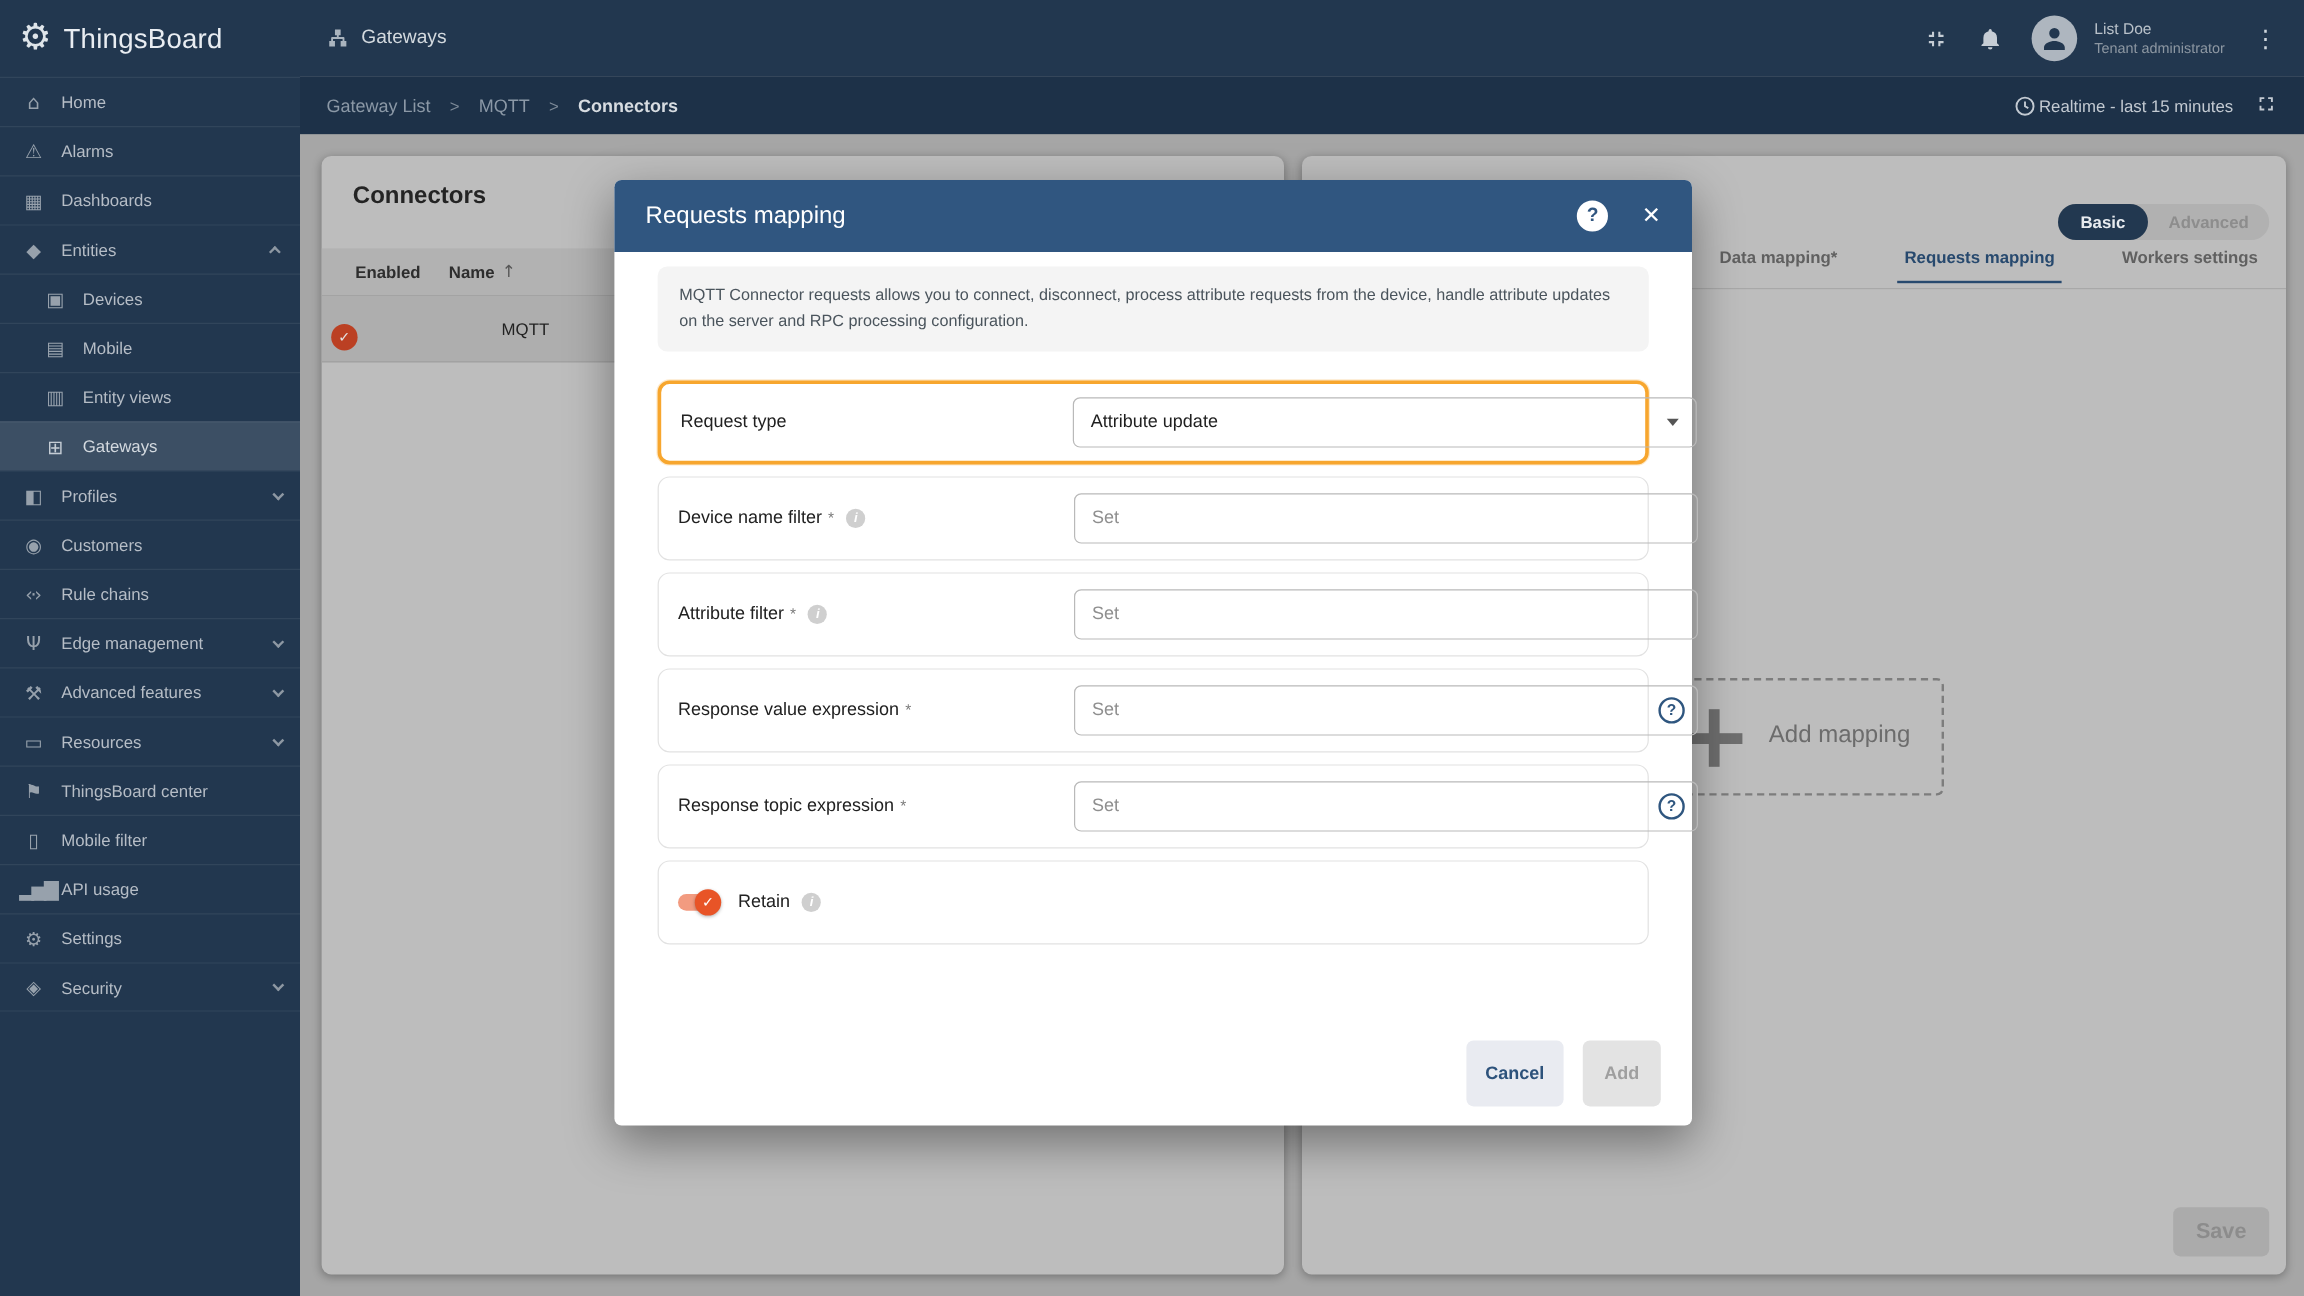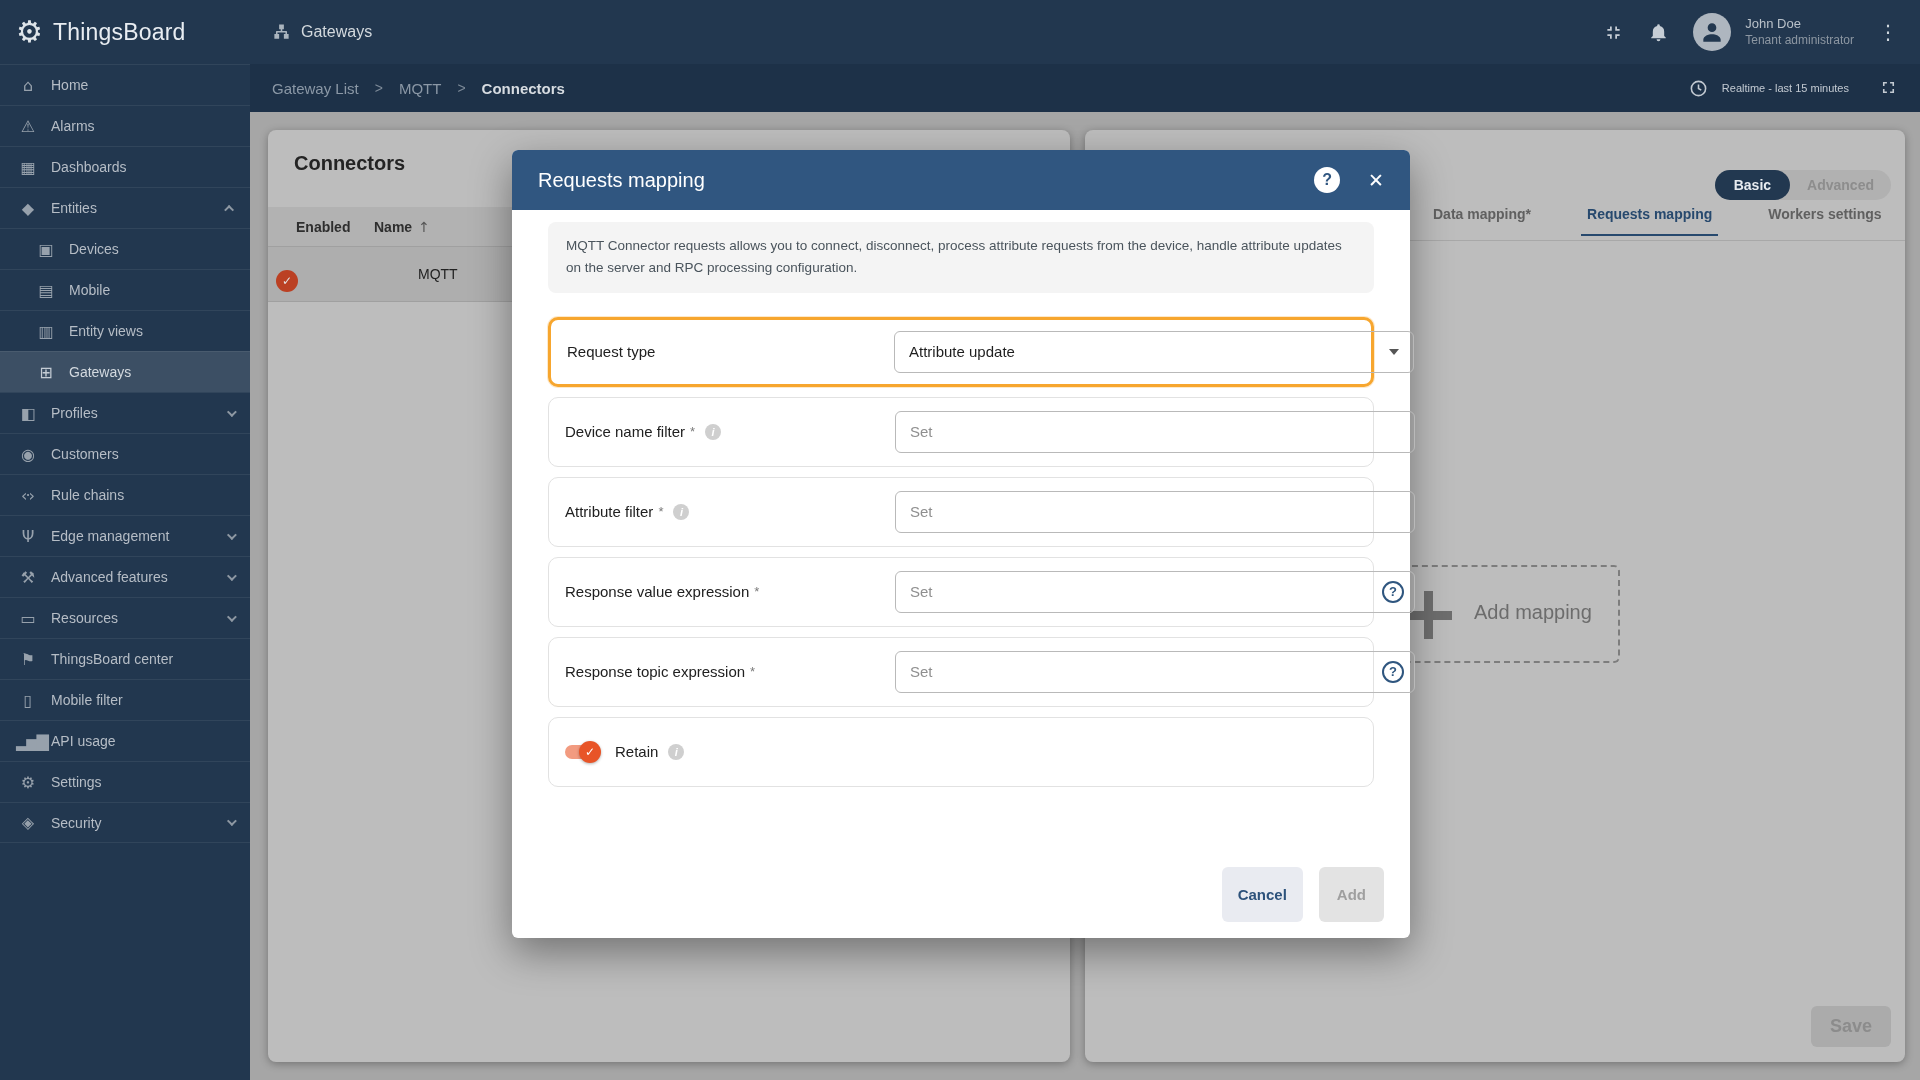--- a/index.html
+++ b/index.html
@@ -32,21 +32,21 @@
   .avatar{width:38px;height:38px;border-radius:50%;background:#aeb6bf;display:flex;align-items:center;justify-content:center;}
   .userblock{line-height:1.25;margin-left:-10px;}
   .uname{font-size:13px;color:#b9c1c9;}
   .urole{font-size:12px;color:#8d97a2;}
   .kebab{font-size:20px;color:#cfd6dd;font-family:"DejaVu Sans",sans-serif;}
 
   .crumbbar{height:48px;background:#1d3148;display:flex;align-items:center;padding:0 22px;}
   .crumbs{display:flex;align-items:center;gap:16px;font-size:15px;color:#8b98a6;}
   .crumb-sep{color:#7d8a98;font-size:14px;}
   .crumb.last{color:#d7dce1;font-weight:600;}
-  .realtime{margin-left:auto;display:flex;align-items:center;gap:14px;color:#c3cad2;font-size:11px;}
+  .realtime{margin-left:auto;display:flex;align-items:center;gap:2px;color:#c3cad2;font-size:14px;}
   .realtime svg{fill:none;stroke:#c3cad2;}
   .fs-icon{margin-left:16px;}
   .fs-icon svg{fill:#c3cad2;stroke:none;}
 
   
   .content{position:relative;height:968px;background:#a6a6a6;}
   .card{position:absolute;background:#bdbdbd;border-radius:8px;box-shadow:0 2px 8px rgba(0,0,0,.3);}
   .left-card{left:18px;top:18px;width:802px;bottom:18px;overflow:hidden;}
   .lc-title{padding:22px 26px 0;font-size:20px;font-weight:700;color:#242424;}
   .tbl-head{margin-top:32px;height:40px;background:#b2b2b2;display:flex;align-items:center;
@@ -225,21 +225,21 @@
         </svg>
       <svg width="21" height="21" viewBox="0 0 24 24">
           <path d="M12 22a2.2 2.2 0 0 0 2.2-2.2h-4.4A2.2 2.2 0 0 0 12 22zm6.5-6V11a6.5 6.5 0 0 0-5-6.3V4a1.5 1.5 0 1 0-3 0v.7a6.5 6.5 0 0 0-5 6.3v5l-1.8 1.8v.9h16.6v-.9z"></path>
         </svg>
       <div class="avatar">
         <svg width="26" height="26" viewBox="0 0 24 24" style="fill:#22374f">
             <path d="M12 12a4 4 0 1 0-4-4 4 4 0 0 0 4 4zm0 2c-3.3 0-8 1.7-8 5v2h16v-2c0-3.3-4.7-5-8-5z"></path>
           </svg>
       </div>
       <div class="userblock">
-        <div class="uname">John Doe</div>
+        <div class="uname">List Doe</div>
         <div class="urole">Tenant administrator</div>
       </div>
       <span class="kebab">⋮</span>
     </div>
   </div>
 
   <div class="crumbbar">
     <div class="crumbs">
       <span class="crumb">Gateway List</span>
       <span class="crumb-sep">&gt;</span>

